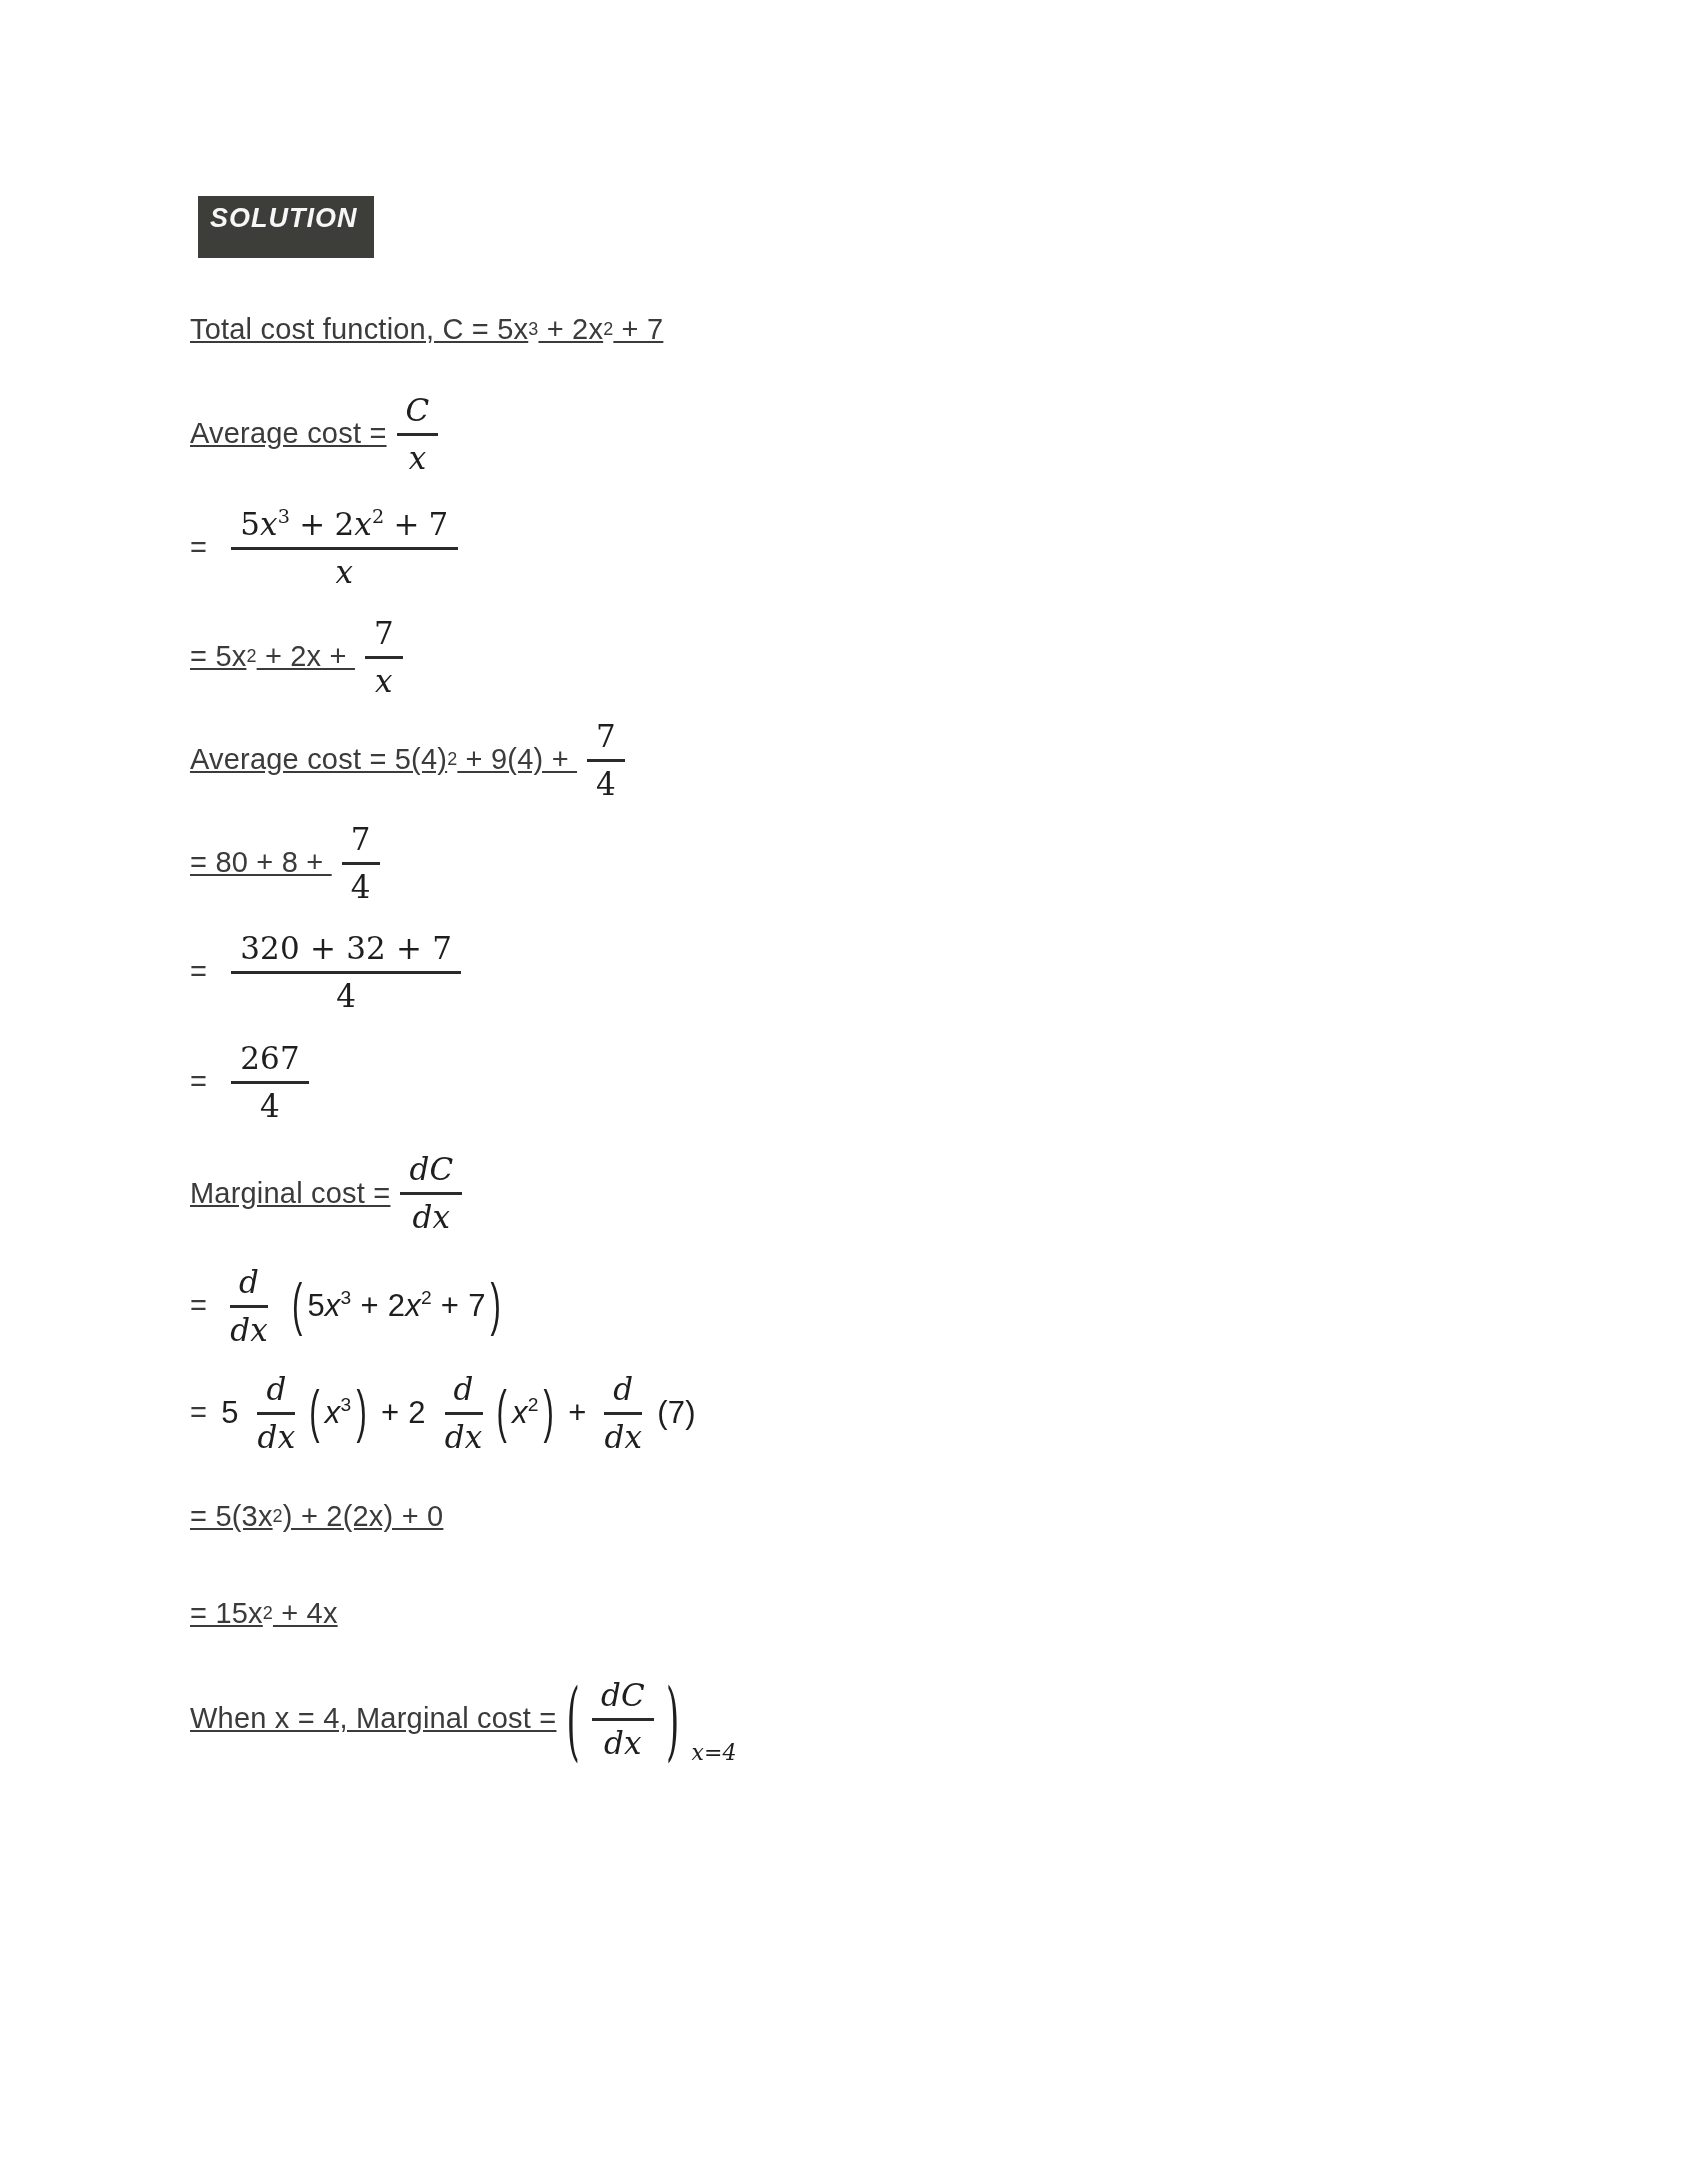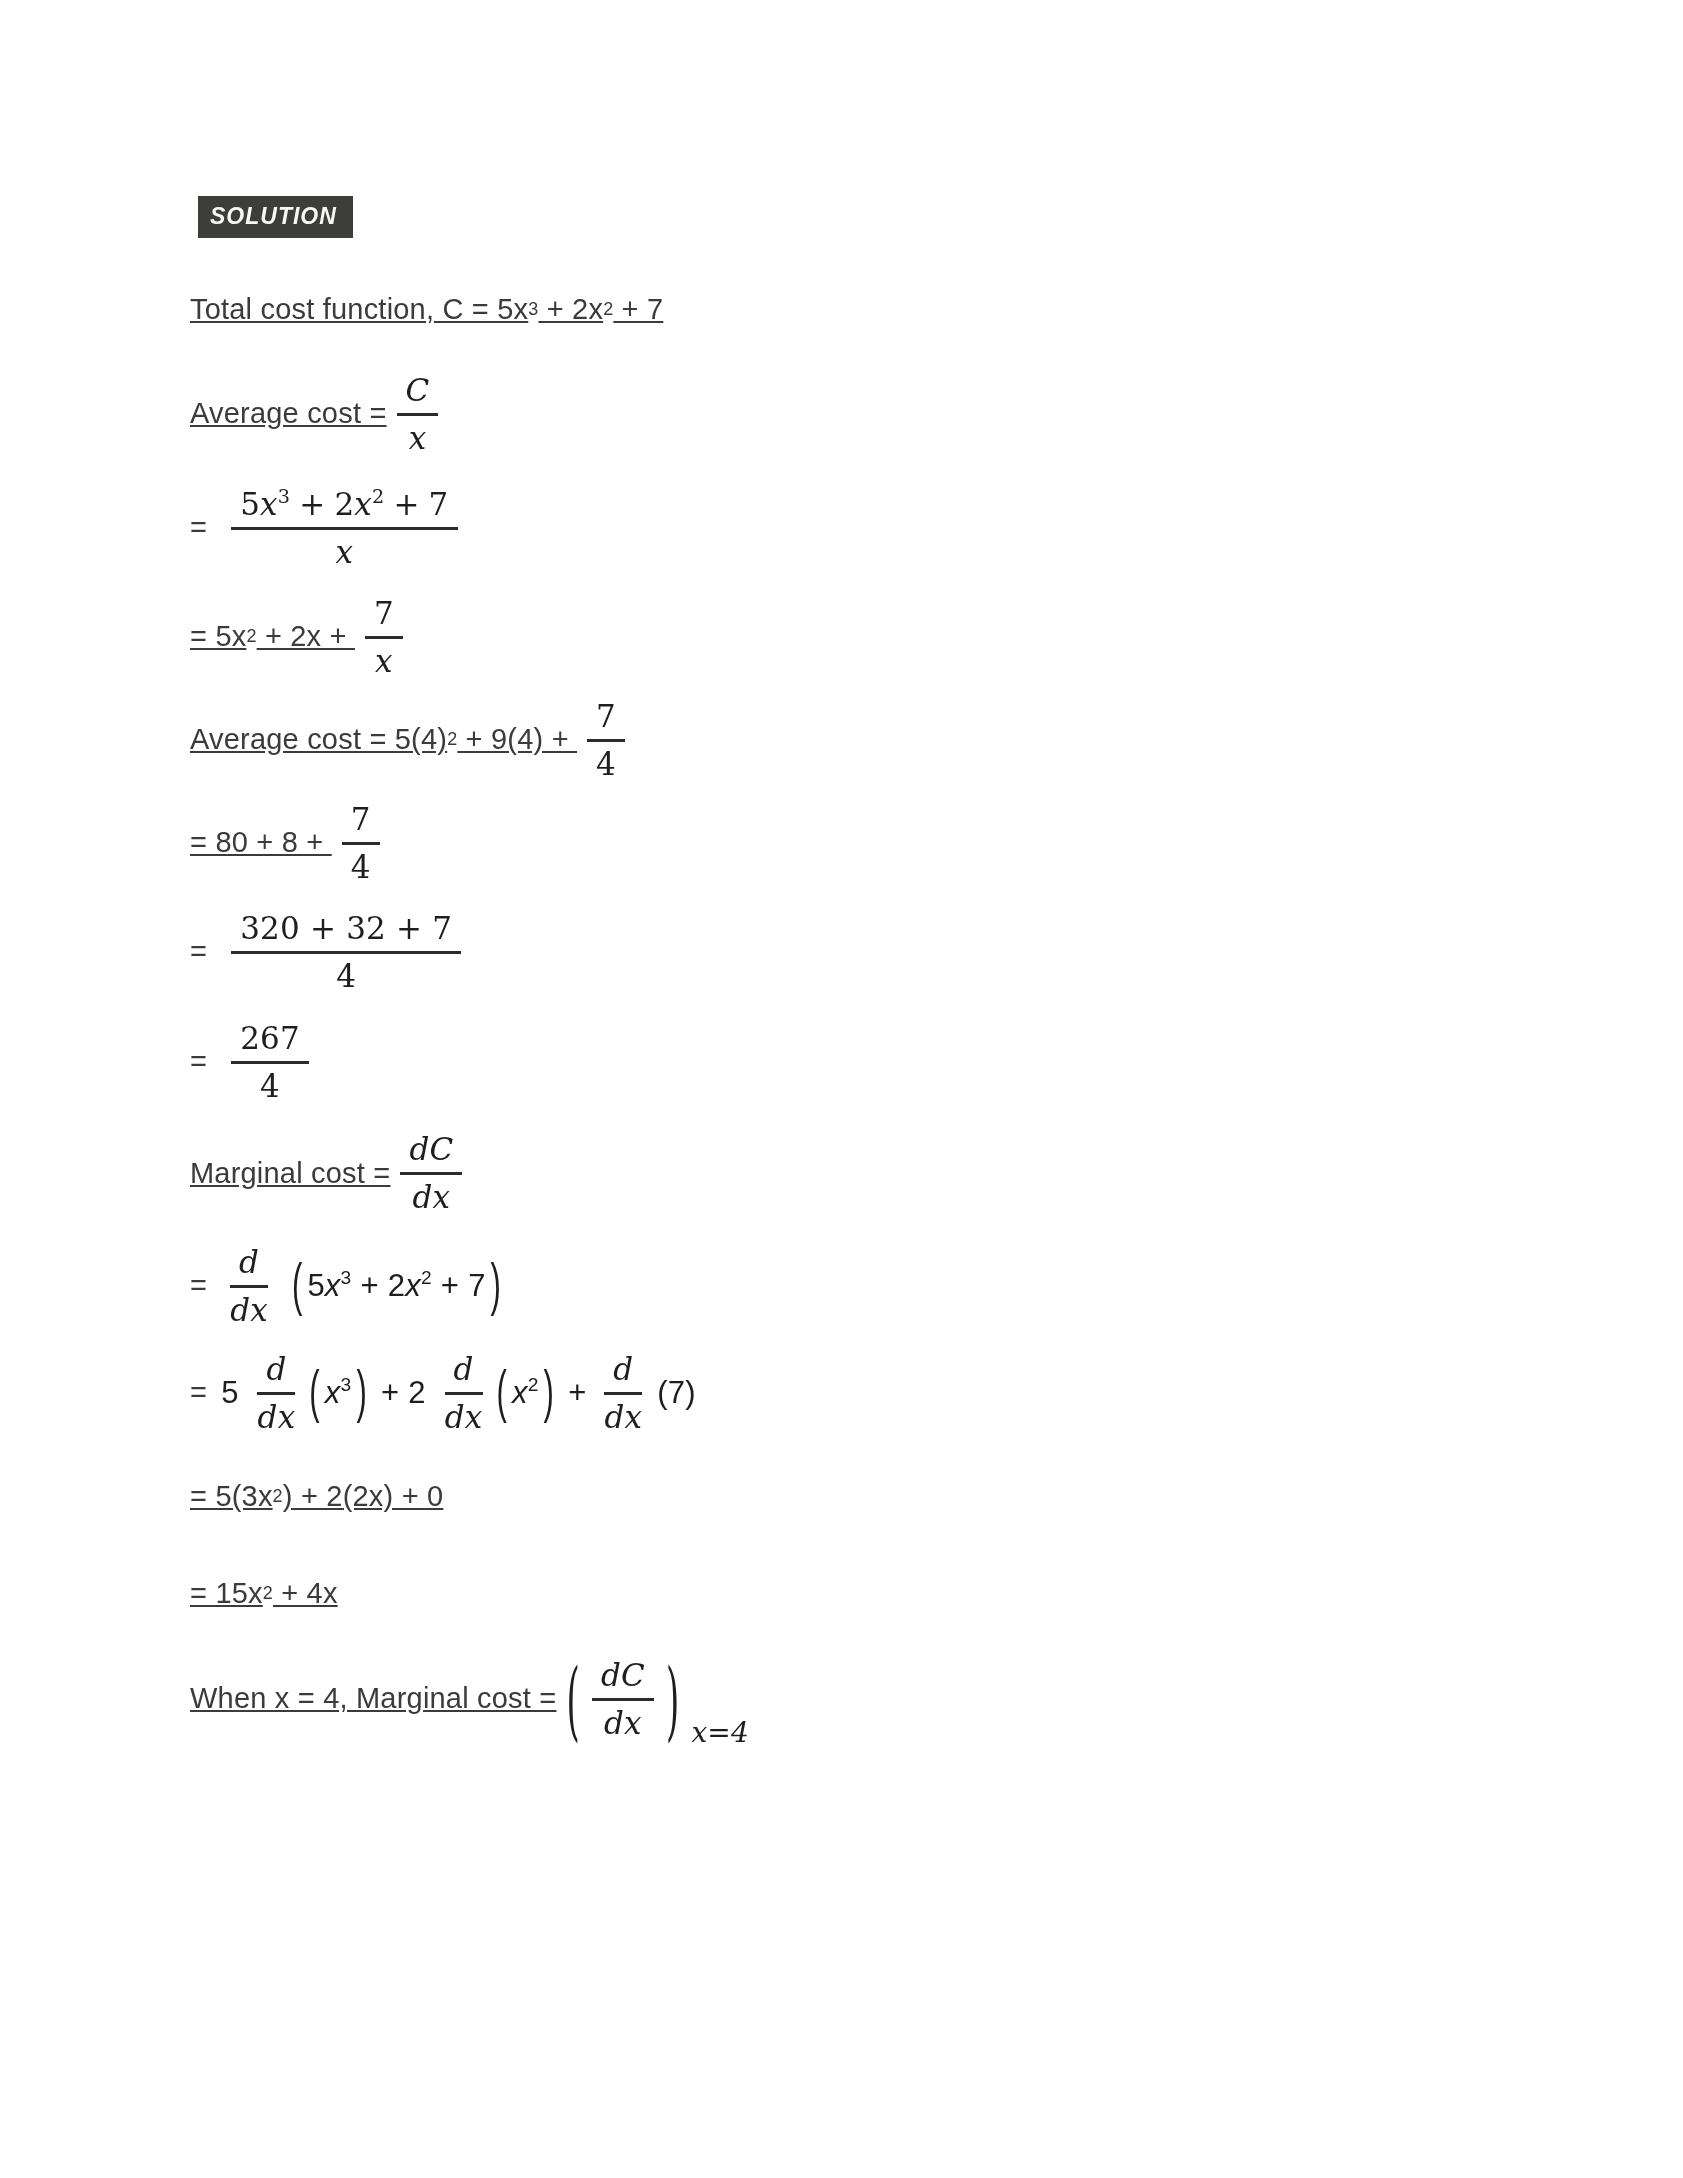--- a/index.html
+++ b/index.html
@@ -7,22 +7,22 @@
     --text:#3b3b3b; --math:#1e1e1e; --frac-bar:#2b2b2b;
   }
   html,body{margin:0;padding:0;}
   body{
     width:1683px;height:2178px;background:var(--page-bg);
     font-family:"Liberation Sans",sans-serif;color:var(--text);
   }
   .doc{padding:196px 59px 0 190px;}
   .badge{
     display:inline-block;background:var(--badge-bg);color:var(--badge-fg);
-    font-size:23px;font-style:italic;font-weight:bold;letter-spacing:1px;
-    padding:7px 16px 8px 12px;margin-left:8px;margin-bottom:26px;
+    font-size:27px;font-style:italic;font-weight:bold;letter-spacing:1px;
+    padding:7px 16px 24px 12px;margin-left:8px;margin-bottom:26px;
     font-family:"Liberation Sans",sans-serif;
   }
   .line{
     display:flex;align-items:center;
     font-size:29px;color:var(--text);letter-spacing:0.2px;
   }
   .m{font-family:Liberation Sans, sans-serif;color:var(--math);font-size:31px;}
   .mi{font-style:italic;}
   .frac{
     display:inline-flex;flex-direction:column;align-items:center;text-align:center;
@@ -33,21 +33,21 @@
   .frac .den{padding:4px 9px 0;white-space:nowrap;}
   sup,.msp{font-size:.62em;}
   .msp{vertical-align:.62em;line-height:0;}
   .op{margin:0 9px;}
   .eq{margin-right:14px;}
   .gap{margin-right:10px;}
   .bp{display:inline-block;transform:scaleY(1.85);margin:0 5px;font-weight:400;}
   .bp2{display:inline-block;transform:scaleY(2.55);margin:0 10px;color:var(--math);font-family:"DejaVu Serif",serif;font-size:34px;}
   .sub-after{
     font-family:"DejaVu Serif",serif;font-style:italic;color:var(--math);
-    font-size:28px;transform:translateY(34px);display:inline-block;margin-left:2px;
+    font-size:22px;transform:translateY(34px);display:inline-block;margin-left:2px;
   }
   .ws{white-space:pre;text-decoration:underline;}
 </style>
 </head>
 <body>
 
 <div class="doc">
 
   <div class="badge">SOLUTION</div>
 

